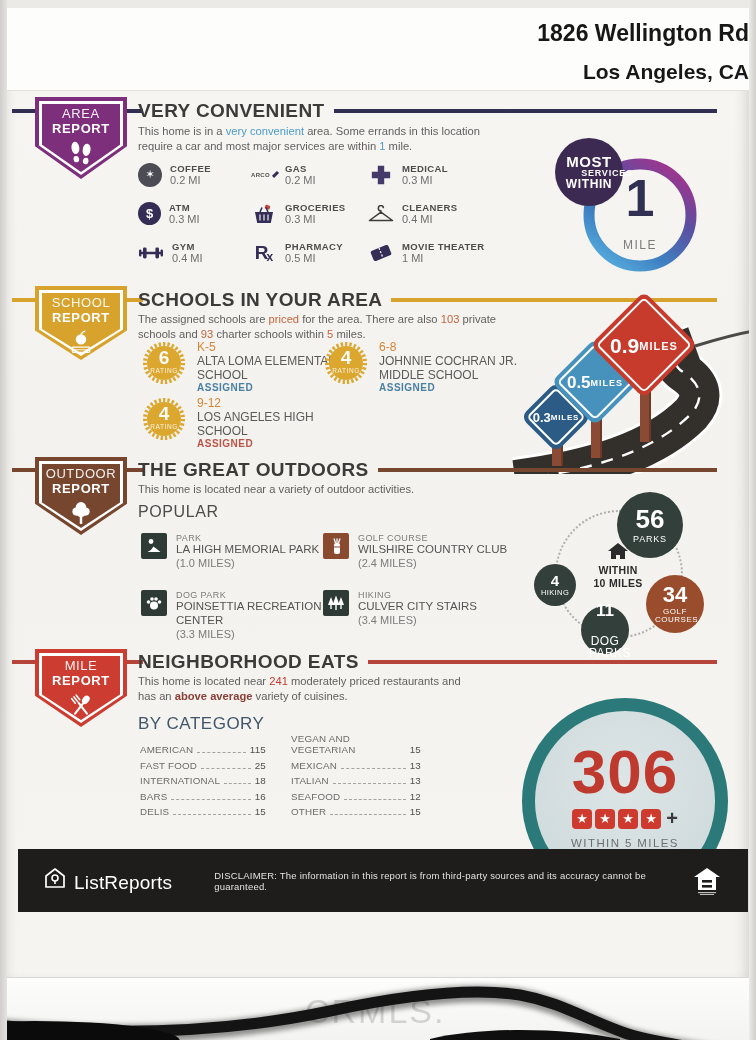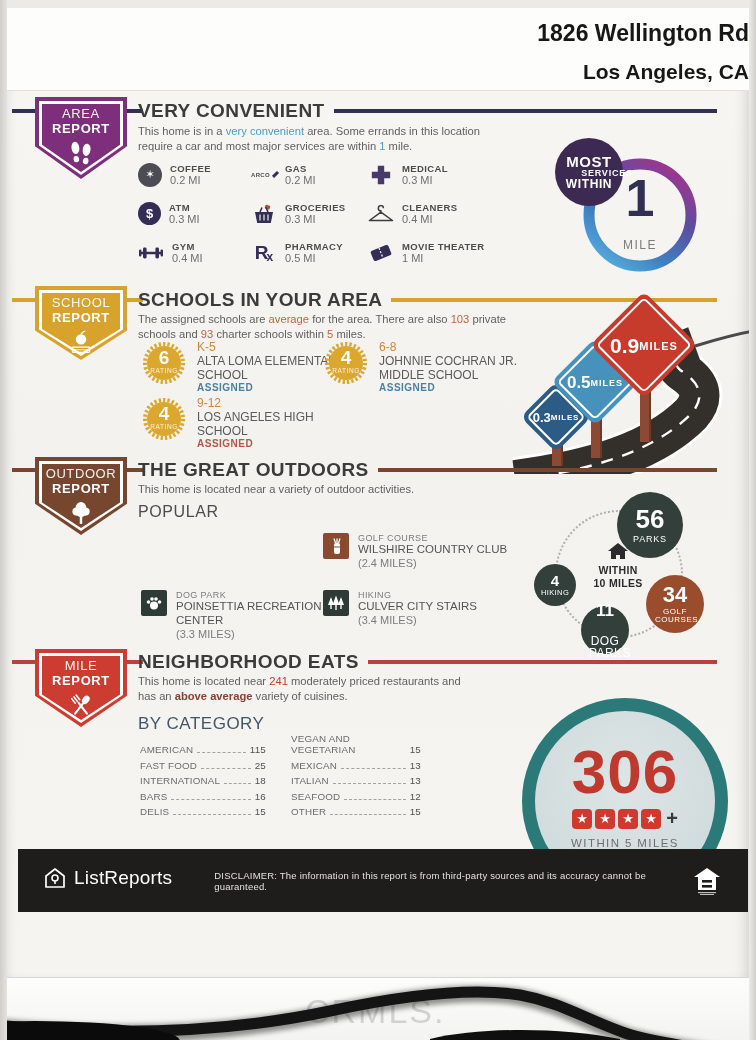--- a/index.html
+++ b/index.html
@@ -88,21 +88,21 @@
   .cat-val{color:#4f4f4f;}
   .food-circle{position:absolute;left:515px;top:698px;width:180px;height:180px;border:13px solid #2b7a79;border-radius:50%;
      background:radial-gradient(circle at 50% 40%,#dde5e6,#ccd8da);z-index:1;display:flex;flex-direction:column;align-items:center;}
   .fc-num{margin-top:30px;font-size:62px;font-weight:800;color:#bf3a2e;line-height:1;letter-spacing:1px;}
   .fc-stars{display:flex;align-items:center;gap:3px;margin-top:4px;}
   .star-sq{width:20px;height:20px;background:#cf3a2f;border-radius:4px;color:#fff;font-size:13px;display:flex;align-items:center;justify-content:center;}
   .fc-plus{font-size:20px;font-weight:bold;color:#3a3a3a;margin-left:2px;}
   .fc-cap{margin-top:7px;font-size:11.5px;letter-spacing:1.4px;color:#6e6e6e;}
   
   .footer{position:absolute;left:11px;top:849px;width:730px;height:63px;background:#1f1c1c;z-index:5;display:flex;align-items:center;padding:0 26px;box-sizing:border-box;}
-  .brand{display:flex;align-items:flex-start;gap:8px;color:#fff;font-size:19px;font-weight:500;letter-spacing:.2px;}
+  .brand{display:flex;align-items:flex-end;gap:8px;color:#fff;font-size:19px;font-weight:500;letter-spacing:.2px;}
   .disclaimer{margin-left:42px;font-size:9.5px;color:#e4e2e0;letter-spacing:.2px;}
   .eqh{margin-left:auto;display:flex;flex-direction:column;align-items:center;}
   
   .desk{position:absolute;left:0;top:977px;width:756px;height:63px;background:linear-gradient(180deg,#fdfdfc,#f3f3f1);border-top:1px solid #d9d7d3;z-index:2;}
   .watermark{position:absolute;left:305px;top:992px;font-size:34px;letter-spacing:2px;color:#d2d2d0;z-index:3;}
   .cable{position:absolute;left:0;top:975px;z-index:4;}
   .cable-blur{filter:blur(2.5px);}
 </style>
 </head>
 <body>
@@ -286,21 +286,21 @@
           <svg width="30" height="26" viewBox="0 0 34 30">
             <path d="M17 6 q2.5 -3.5 5 -3.5" stroke="#fff" stroke-width="1.5" fill="none"></path>
             <circle cx="17" cy="12" r="6" fill="#fff"></circle>
             <rect x="7" y="21" width="20" height="6" rx="1" fill="none" stroke="#fff" stroke-width="1.4"></rect>
             <path d="M7 24h20" stroke="#fff" stroke-width="1"></path>
           </svg>
         </span>
       </div>
     </div>
     <p class="para" style="top:312px;width:392px;margin:0">
-      <span>The assigned schools are </span><span class="hl-orange">average</span><span> for the area. There are also </span><span class="hl-orange">103</span><span> private schools and </span><span class="hl-orange">93</span><span> charter schools within </span><span class="hl-orange">5</span><span> miles.</span>
+      <span>The assigned schools are </span><span class="hl-orange">priced</span><span> for the area. There are also </span><span class="hl-orange">103</span><span> private schools and </span><span class="hl-orange">93</span><span> charter schools within </span><span class="hl-orange">5</span><span> miles.</span>
     </p>
 
     <div class="school-entry" style="left:134px;top:340px">
       <span class="seal">
         <svg width="46" height="46">
             <circle cx="23" cy="23" r="17" fill="#dba72f"></circle>
             <circle cx="23" cy="23" r="19" fill="none" stroke="#dba72f" stroke-width="4" stroke-dasharray="2.3 2.1"></circle>
           </svg>
         <span class="seal-num">6</span>
         <span class="seal-lbl">RATING</span>
@@ -394,20 +394,35 @@
             <circle cx="15" cy="15" r="6"></circle>
                 <rect x="13.5" y="17" width="3" height="12"></rect>
           </g>
             </svg>
         </span>
       </div>
     </div>
     <p class="para" style="top:482px;width:360px;margin:0">This home is located near a variety of outdoor activities.</p>
     <div class="popular">POPULAR</div>
 
+    <div class="place" style="left:134px;top:533px">
+      <span class="pl-ic pl-dark">
+        <svg width="20" height="20" viewBox="0 0 20 20">
+            <g fill="#fff">
+          <circle cx="7" cy="5.5" r="2.4"></circle>
+          <path d="M3.5 16 q4 -1.5 6 -5.5 l7 5.5 z"></path>
+        </g>
+          </svg>
+      </span>
+      <span>
+        <div class="pl-cat">PARK</div>
+        <div class="pl-name">LA HIGH MEMORIAL PARK</div>
+        <div class="pl-dist">(1.0 MILES)</div>
+      </span>
+    </div>
     <div class="place" style="left:316px;top:533px">
       <span class="pl-ic pl-brown">
         <svg width="20" height="20" viewBox="0 0 20 20">
           <rect x="8" y="7" width="6" height="11" rx="2" fill="#fff"></rect>
           <path d="M9.5 7 L8 2.5 M12.5 7 L14 2.5 M11 7 L11 2.5" stroke="#fff" stroke-width="1.3"></path>
           <path d="M8 11 h6" stroke="#8a4a30" stroke-width="1"></path>
         </svg>
       </span>
       <span>
         <div class="pl-cat">GOLF COURSE</div>

